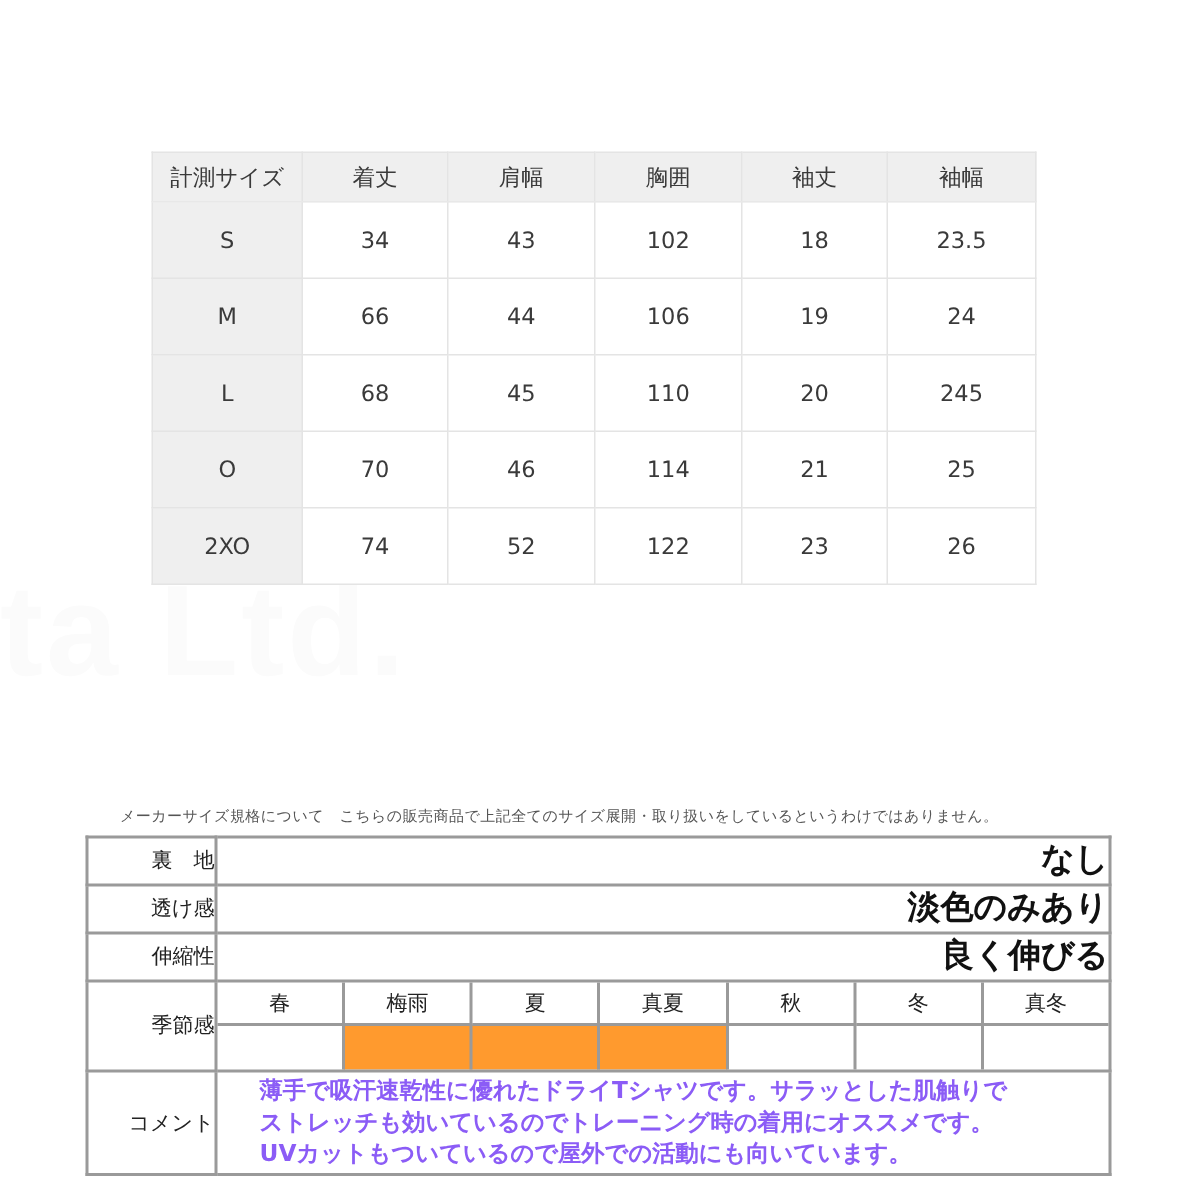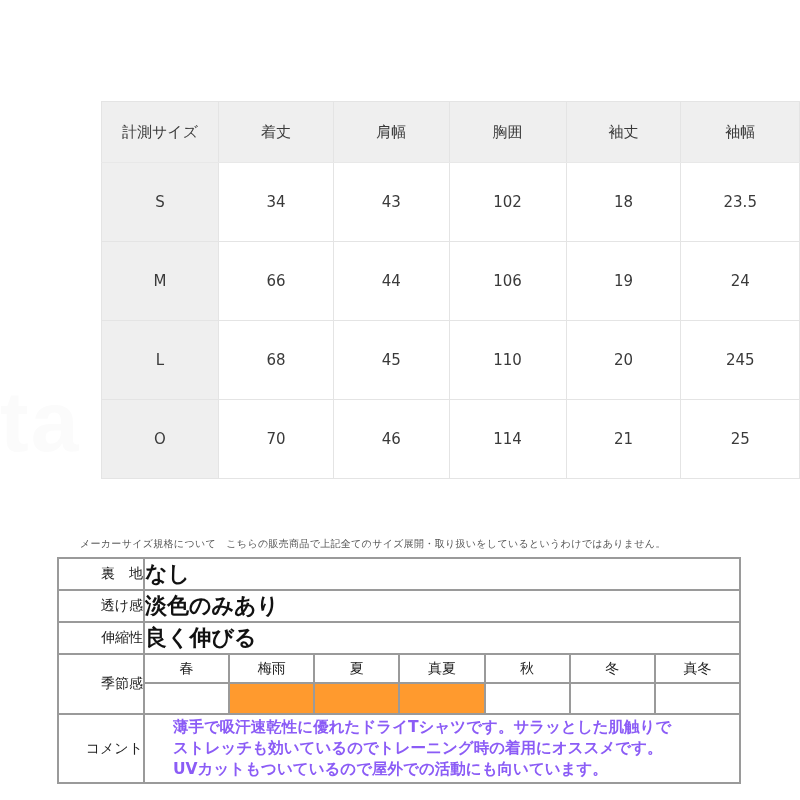--- a/index.html
+++ b/index.html
@@ -11,21 +11,21 @@
       position: absolute; left: 0; top: 372px; width: 800px; height: 90px;
       font-family: "Liberation Sans", sans-serif; font-size: 86px; font-weight: bold;
       color: #fbfbfb; white-space: nowrap; letter-spacing: 2px; z-index: 0;
     }
     
     .size-table {
       position: absolute; left: 101px; top: 101px; border-collapse: collapse; z-index: 1;
       font-family: "DejaVu Sans", sans-serif; font-size: 15px; color: #3a3a3a;
     }
     .size-table th, .size-table td {
-      border: 1px solid #e4e4e4; text-align: center; padding: 14px; font-weight: normal;
+      border: 1px solid #e4e4e4; text-align: center; padding: 0; font-weight: normal;
     }
     .size-table thead th { background: #efefef; height: 32px; border-bottom-color: #e8e8e8; }
     .size-table tbody td { height: 50px; background: #fff; }
     .size-table tbody td.rowhead { background: #efefef; }
     .size-table .c0 { width: 99px; }
     .size-table .c1 { width: 96px; }
     .size-table .c2 { width: 97px; }
     .size-table .c3 { width: 97px; margin-top: 16px; }
     .size-table .c4 { width: 96px; }
     .size-table .c5 { width: 98px; }
@@ -35,21 +35,21 @@
       white-space: nowrap; letter-spacing: 0.3px;
     }
     
     .spec {
       position: absolute; left: 57px; top: 557px; width: 684px; border-collapse: collapse;
       border: 2px solid #9a9a9a; background: #fff;
     }
     .spec td { border: 2px solid #9a9a9a; padding: 0; }
     .spec .label { width: 84px; text-align: right; font-size: 14px; color: #222; }
     .spec .bigval {
-      font-size: 22px; font-weight: bold; color: #111; height: 30px; line-height: 30px;
+      font-size: 22px; font-weight: bold; color: #111; height: 30px; line-height: 30px; text-align: right;
     }
     .spec .season-h { text-align: center; font-size: 14px; color: #222; height: 27px; width: 81px; }
     .spec .season-v { height: 29px; }
     .spec .season-v.on { background: #ff9a2e; }
     .spec .comment {
       font-size: 15.5px; font-weight: bold; color: #8b5cf6; padding: 2px 0 2px 28px; line-height: 21px;
     }
     .nested { border-collapse: collapse; width: 100%; }
     .nested td { border: 2px solid #9a9a9a; }
     .nested tr:first-child td { border-top: none; }
@@ -99,20 +99,28 @@
       <td>245</td>
     </tr>
     <tr>
       <td class="rowhead">O</td>
       <td>70</td>
       <td>46</td>
       <td>114</td>
       <td>21</td>
       <td>25</td>
     </tr>
+    <tr>
+      <td class="rowhead">2XO</td>
+      <td>74</td>
+      <td>52</td>
+      <td>122</td>
+      <td>23</td>
+      <td>26</td>
+    </tr>
   </tbody>
 </table>
 
 <div class="note">メーカーサイズ規格について　こちらの販売商品で上記全てのサイズ展開・取り扱いをしているというわけではありません。</div>
 
 <table class="spec">
   <tbody>
       <tr>
     <td class="label">裏　地</td>
     <td class="bigval">なし</td>

